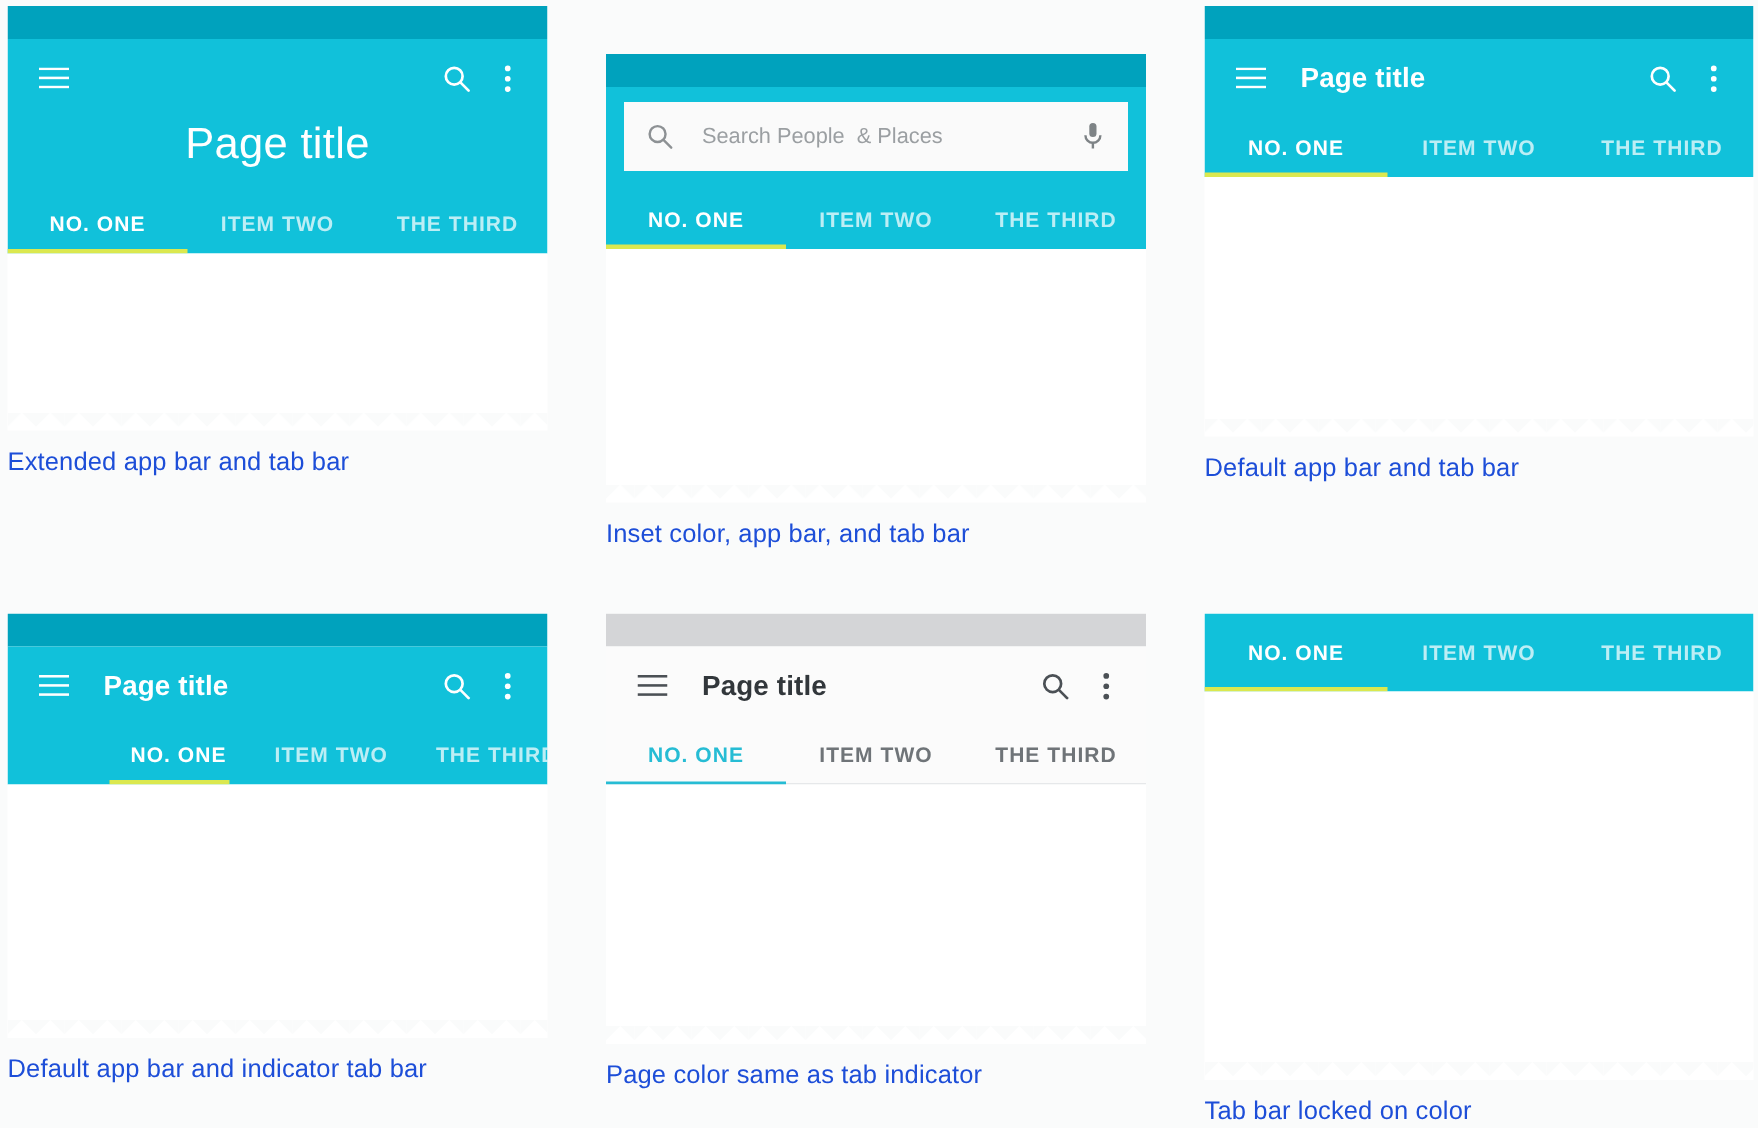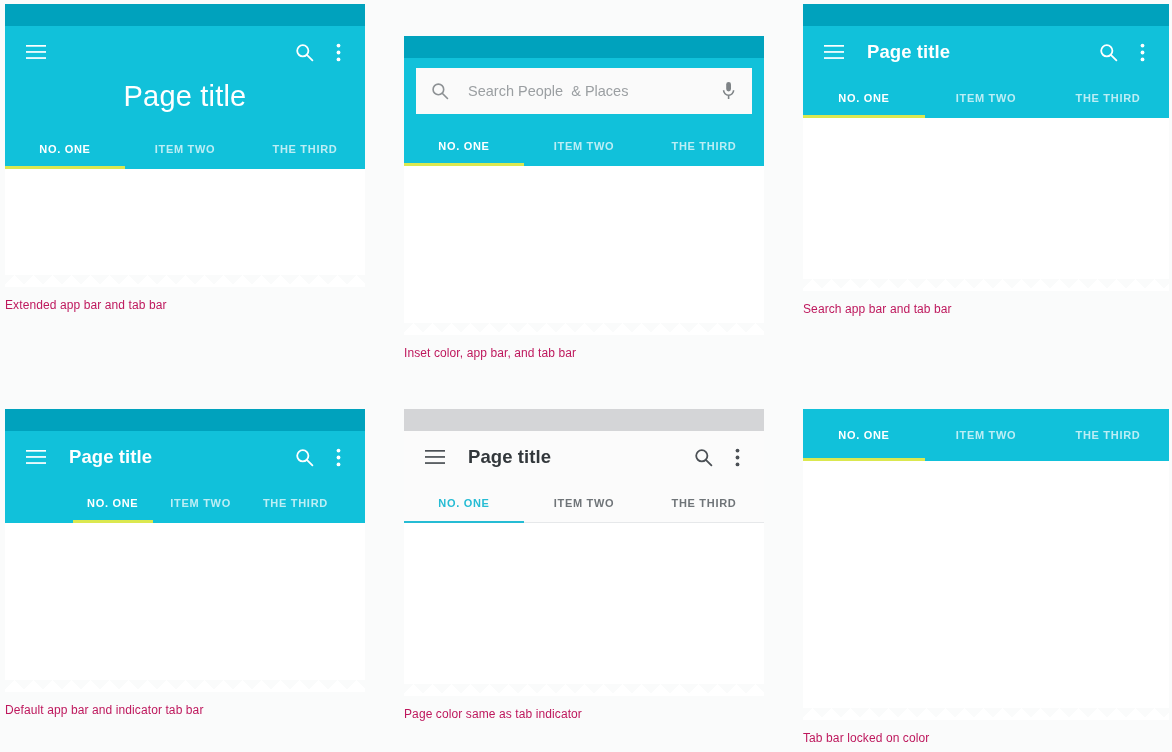--- a/index.html
+++ b/index.html
@@ -26,22 +26,22 @@
     position: absolute;
     box-sizing: border-box;
   }
   .device {
     position: relative;
     width: 100%;
     background: #ffffff;
     overflow: hidden;
   }
   .caption {
-    font-size: 12px;
-    color: #be185d;
+    font-size: 17px;
+    color: #1d4ed8;
     letter-spacing: .1px;
     margin-top: 11px;
     white-space: pre;
   }
 
   
   .statusbar { height: 22px; background: #00a2bd; }
   .statusbar.grey { background: #d4d5d7; }
 
   
@@ -96,21 +96,21 @@
     display: flex;
     position: relative;
     height: 40px;
     align-items: center;
   }
   .tabbar.fixed .tab { flex: 1 1 0; text-align: center; }
   .tabbar.scrollable { padding-left: 66px; }
   .tabbar.scrollable .tab { flex: 0 0 auto; padding: 0 16px; text-align: center; }
 
   .tab {
-    font-size: 11px;
+    font-size: 14px;
     font-weight: bold;
     letter-spacing: .7px;
     color: rgba(255,255,255,.72);
     white-space: pre;
     line-height: 40px;
   }
   .tab.active { color: #ffffff; }
 
   .tabbar.light .tab { color: #6f7478; font-weight: bold; }
   .tabbar.light .tab.active { color: #26bcd4; }
@@ -294,21 +294,21 @@
         <div class="tabbar fixed">
           <div class="tab active">NO. ONE</div>
           <div class="tab">ITEM TWO</div>
           <div class="tab">THE THIRD</div>
           <div class="indicator" style="left:0; width:33.33%;"></div>
         </div>
       </div>
       <div class="sheet" style="height:161px;"></div>
       <div class="torn"></div>
     </div>
-    <div class="caption">Search app bar and tab bar</div>
+    <div class="caption">Default app bar and tab bar</div>
   </div>
 
   <div class="panel" style="left:5px; top:409px; width:360px;">
     <div class="device">
       <div class="statusbar"></div>
       <div class="appbar">
         <div class="bar-row">
           <div class="icon-btn">
             <svg width="20" height="14" viewBox="0 0 20 14">
                 <g fill="#fff">

